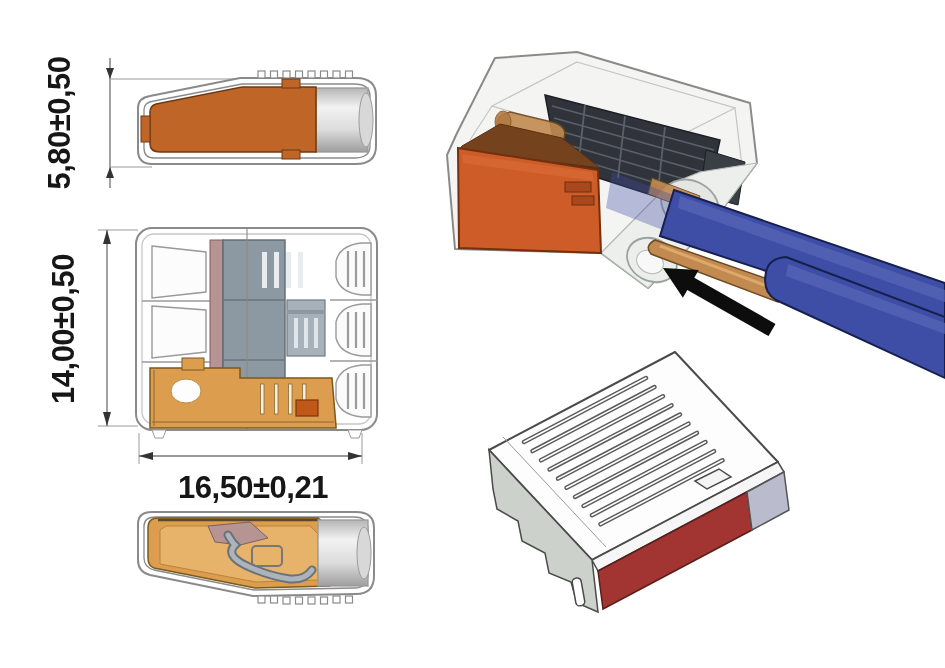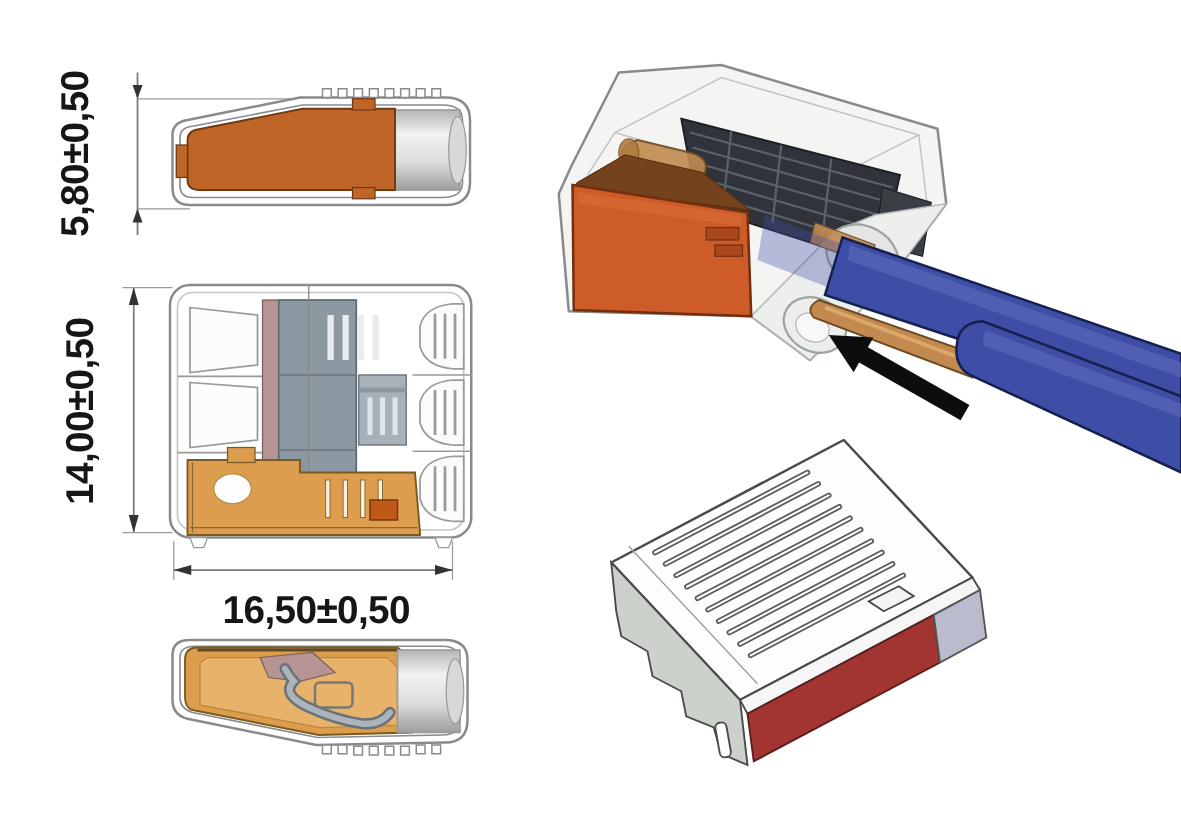--- a/index.html
+++ b/index.html
@@ -263,15 +263,15 @@
     <polygon points="778,462 592,560 598,571 784,472" fill="#f6f6f6" stroke="#4a4a4a" stroke-width="1.5"></polygon>
     <polygon class="redface" stroke-width="1.5" points="747,492 598,571 603,609 752,530"></polygon>
     <polygon class="lav" stroke-width="1.5" points="784,472 747,492 752,530 789,510"></polygon>
     <polygon class="grayface" stroke-width="1.5" points="489,450 592,560 598,612 577,603 571,582 549,573 545,553 522,541 518,521 497,509 493,489"></polygon>
     <rect x="574" y="578" width="9" height="28" rx="4" fill="#fff" stroke="#4a4a4a" stroke-width="1.5" transform="rotate(-10 578 592)"></rect>
   </g>
 </svg>
 
 <div class="dim-label rot" style="left:-22px;top:105px;width:164px;">5,80±0,50</div>
 <div class="dim-label rot" style="left:-28px;top:311px;width:184px;">14,00±0,50</div>
-<div class="dim-label" style="left:143px;top:470px;width:220px;">16,50±0,50</div>
+<div class="dim-label" style="left:143px;top:470px;width:220px;">16,50±0,21</div>
 
 </div>
 
 </body></html>

